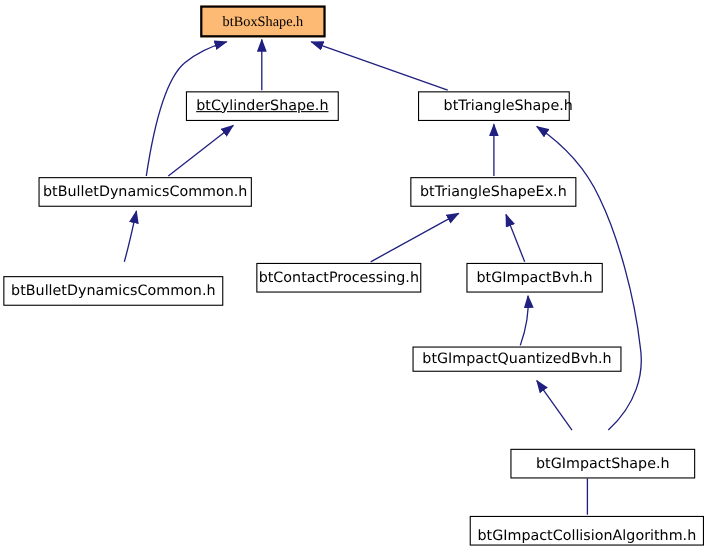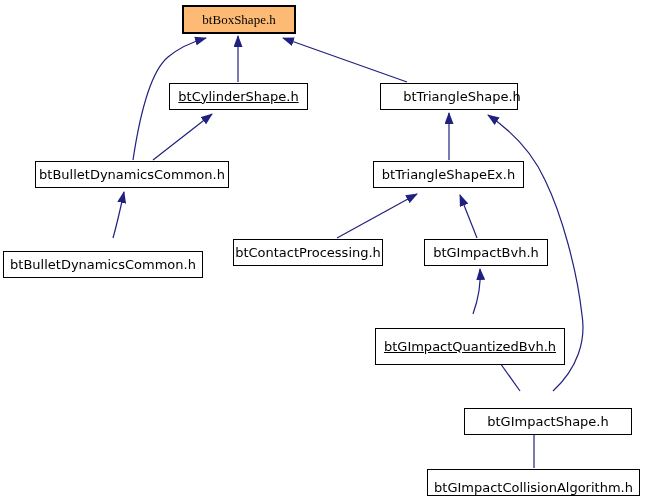--- a/index.html
+++ b/index.html
@@ -94,21 +94,21 @@
     </div>
     <div class="node" style="left: 3px; top: 251px; width: 200px; height: 27px;">
       <span>btBulletDynamicsCommon.h</span>
     </div>
     <div class="node" style="left: 233px; top: 239px; width: 150px; height: 27px;">
       <span>btContactProcessing.h</span>
     </div>
     <div class="node" style="left: 424px; top: 239px; width: 124px; height: 27px; align-items: center;">
       <span>btGImpactBvh.h</span>
     </div>
-    <div class="node" style="left: 375px; top: 328px; width: 190px; height: 37px; text-decoration: underline;">
+    <div class="node" style="left: 375px; top: 315px; width: 190px; height: 23px;">
       <span>btGImpactQuantizedBvh.h</span>
     </div>
     <div class="node" style="left: 464px; top: 408px; width: 168px; height: 27px;">
       <span>btGImpactShape.h</span>
     </div>
     <div class="node" style="left: 427px; top: 469px; width: 213px; height: 27px; align-items: flex-end;">
       <span>btGImpactCollisionAlgorithm.h</span>
     </div>
   </div>
 

